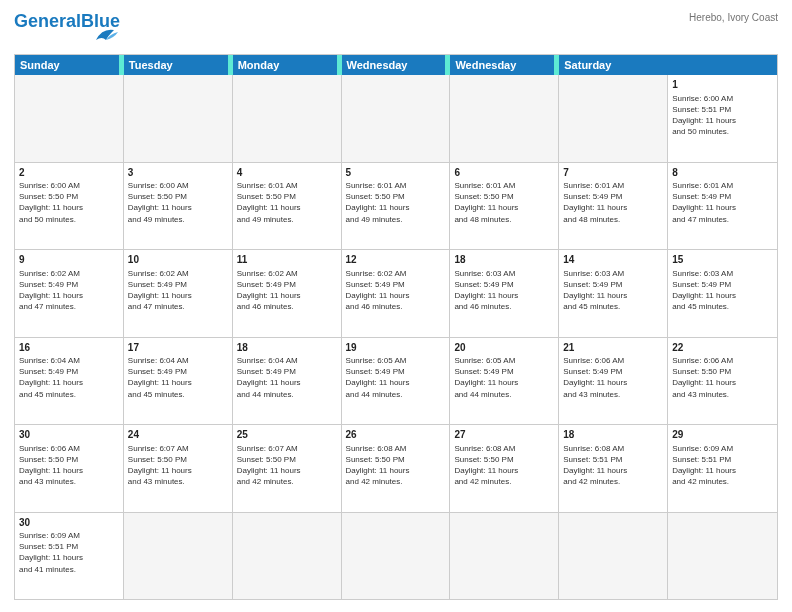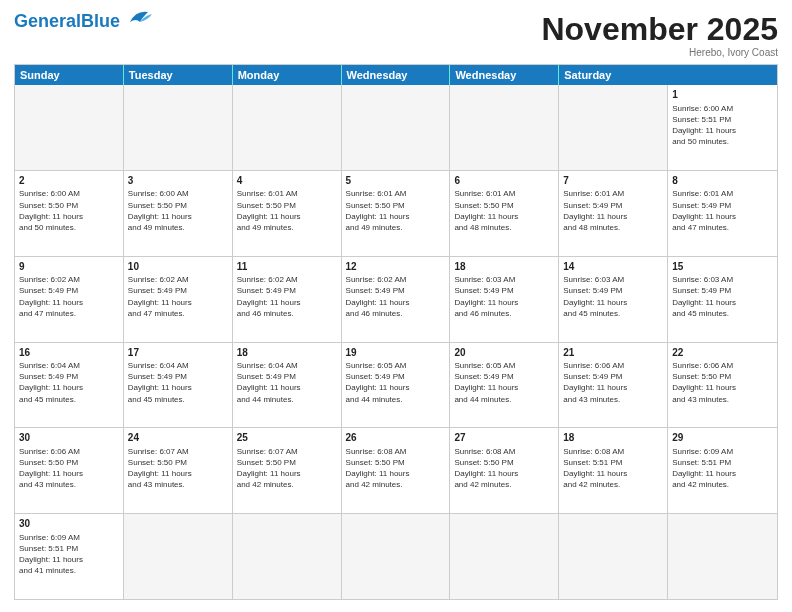--- a/index.html
+++ b/index.html
@@ -60,21 +60,21 @@
       display: grid;
       grid-template-columns: repeat(7, 1fr);
       background: #1a7abf;
     }
     .cal-header-cell {
       color: #fff;
       font-size: 11px;
       font-weight: bold;
       padding: 4px 5px;
       text-align: left;
-      border-right: 1px solid #5eead4;
+      border-right: 5px solid #5eead4;
     }
     .cal-header-cell:last-child { border-right: none; }
     .cal-body {
       flex: 1;
       display: flex;
       flex-direction: column;
     }
     .cal-row {
       flex: 1;
       display: grid;
@@ -105,32 +105,31 @@
       color: #333;
       line-height: 1.4;
     }
   </style>
 </head>
 <body>
 
 <div class="page">
   <div class="header">
     <div class="logo">
-      <div style="display:flex;align-items:flex-end;">
+      <div style="display:flex;align-items:flex-end;flex-direction:column;">
         <span class="logo-text">
           <span>General</span><span style="color:#1a7abf;">Blue</span>
         </span>
         <svg width="32" height="22" viewBox="0 0 32 22" style="margin-left:2px;margin-top:-4px;">
           <path d="M8,14 Q14,2 26,4 Q20,10 18,14 Q14,10 8,14Z" fill="#1a7abf"></path>
           <path d="M18,14 Q22,8 30,6 Q26,12 18,14Z" fill="#5ab0e8"></path>
         </svg>
       </div>
     </div>
     <div class="title-block">
-      <div class="month-title">November 2025</div>
       <div class="location">Herebo, Ivory Coast</div>
     </div>
   </div>
 
   <div class="calendar">
     <div class="cal-header">
     <div class="cal-header-cell">Sunday</div>
         <div class="cal-header-cell">Tuesday</div>
         <div class="cal-header-cell">Monday</div>
         <div class="cal-header-cell">Wednesday</div>

